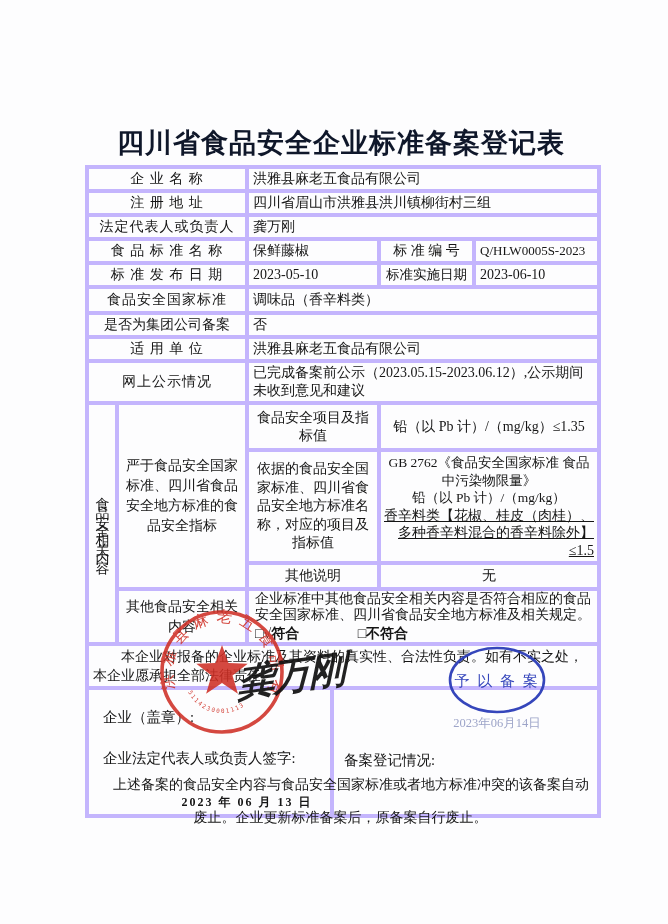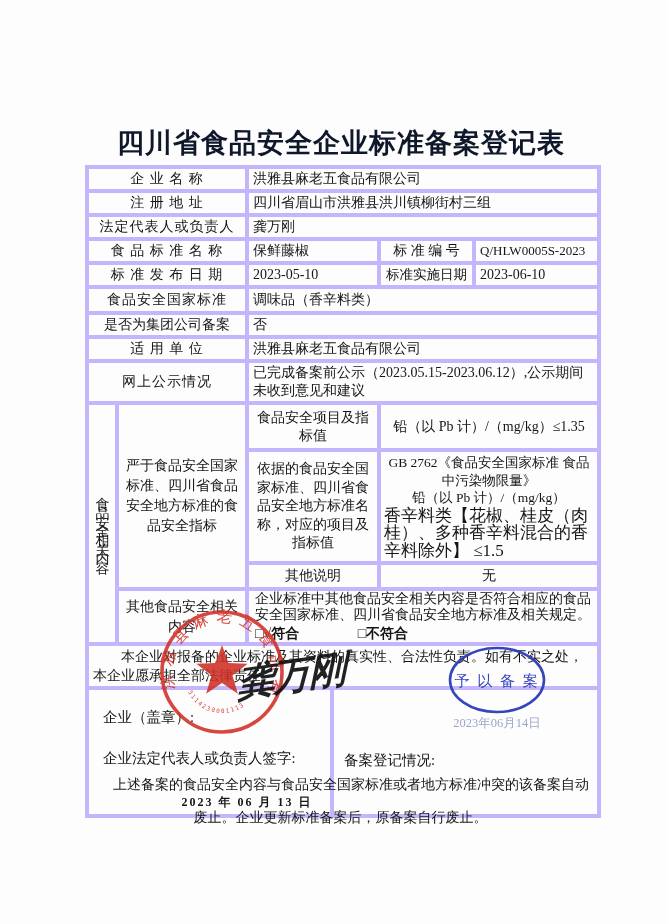--- a/index.html
+++ b/index.html
@@ -23,21 +23,21 @@
     vertical-align:middle; overflow:hidden;
   }
   td.lbl { text-align:center; letter-spacing:1px; }
   td.val { text-align:left; padding-left:7px; }
   td.vert { text-align:center; vertical-align:middle; }
   .vtext { writing-mode:vertical-lr; text-orientation:upright; letter-spacing:9px;
            display:inline-block; font-size:14px; }
   td.wraplbl { text-align:center; padding:3px 5px; line-height:20px; }
   td.center { text-align:center; }
   .gbline { text-align:center; line-height:17.5px; font-size:13.5px; }
-  .gbdetail { text-align:left; line-height:17.5px; font-size:17px; }
+  .gbdetail { text-align:right; line-height:17.5px; font-size:14px;text-decoration:underline; }
   .checkline { margin-top:3px;font-weight:bold; }
   .checkline span { display:inline-block; }
   .chk-no { margin-left:55px; }
   td.decl { padding:4px 8px; line-height:19px; font-size:14.5px; text-indent:2em;
             text-align:left; vertical-align:top; }
   td.signcell { vertical-align:top; text-align:left; padding:0; }
   .seal-line { padding:14px 0 0 10px; font-size:14.5px; }
   .sign-line { margin:22px 0 0 0; padding-left:10px; font-size:14.5px; }
   .date-line { margin-top:26px; text-align:center; padding-left:75px;
                font-size:12px; font-weight:600; letter-spacing:2px; }

